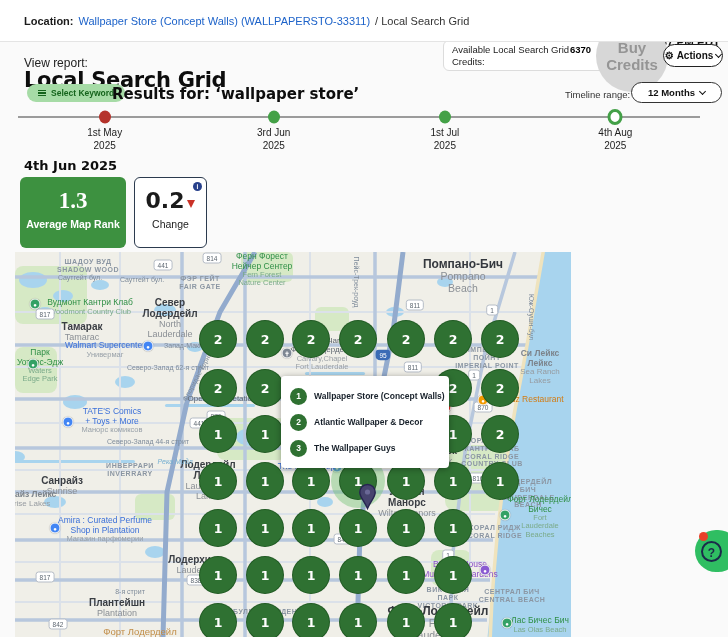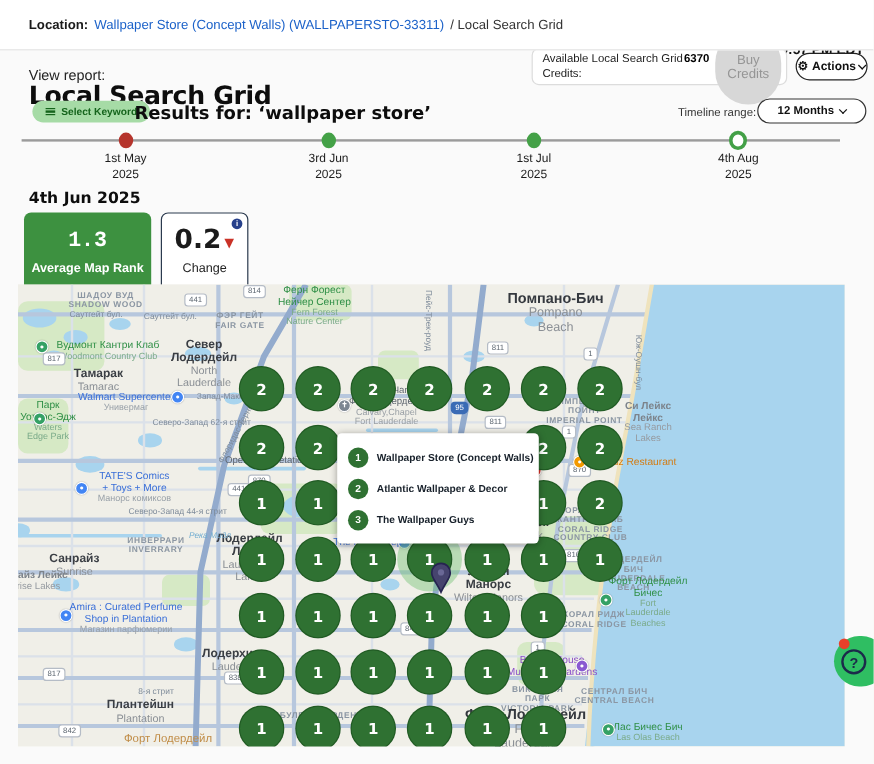--- a/index.html
+++ b/index.html
@@ -24,21 +24,21 @@
     font-family:"DejaVu Sans", sans-serif; letter-spacing:-0.3px;}
 
   
   #credits-box { position:absolute; left:443px; top:40px; width:213px; height:31px; background:#fff;
     border:1px solid #dcdcdc; border-radius:6px; display:flex; align-items:center; padding:3px 5px 3px 8px; gap:5px;}
   #credits-box .rows { flex:1; }
   #credits-box .row { display:flex; font-size:9.5px; color:#222; line-height:12px;}
   #credits-box .row .lbl { width:118px;}
   #credits-box .row .val { font-weight:bold; color:#000; }
   #buy-credits { background:#d7d7d7; color:#959595; border:none; border-radius:999px;
-    font-size:11px; font-weight:normal; padding:19px 10px; cursor:default;}
+    font-size:15px; font-weight:bold; padding:19px 10px; cursor:default;}
   #actions-btn { position:absolute; left:663px; top:44px; width:60px; height:23px; background:#fff;
     border:1.3px solid #222; border-radius:999px; display:flex; align-items:center; justify-content:center;
     gap:3px; font-size:10px; font-weight:bold; color:#111; cursor:pointer;}
   .gear { font-size:10px; line-height:10px; }
   .chev { width:5px; height:5px; border-right:1.4px solid #111; border-bottom:1.4px solid #111;
     transform:rotate(45deg); margin-top:-2px; }
 
   
   #keyword-pill { position:absolute; left:27px; top:84px; height:18px; background:#a6dba6;
     border-radius:999px; display:flex; align-items:center; gap:5px; padding:0 11px;
@@ -59,34 +59,34 @@
     transform:translate(-50%,-50%); cursor:pointer; z-index:2;}
   .tl-dot.sel { width:15px; height:16px; background:#fff; border:3.5px solid #43a047; }
   .tl-label { position:absolute; top:22px; transform:translateX(-50%); text-align:center;
     font-size:10px; color:#1d1d1d; line-height:12.5px; width:90px;}
 
   
   #date-heading { position:absolute; left:24px; top:158px; font-size:13px; font-weight:bold; color:#0d0d0d;
     font-family:"DejaVu Sans", sans-serif;}
   #card-rank { position:absolute; left:20px; top:177px; width:106px; height:71px; background:#3d9140;
     border-radius:6px; color:#fff; text-align:center; padding-top:10px;}
-  #card-rank .big { font-size:18px; font-weight:bold; line-height:28px; font-family:Liberation Mono, monospace;}
+  #card-rank .big { font-size:23px; font-weight:bold; line-height:28px; font-family:Liberation Serif, serif;}
   #card-rank .small { font-size:10.5px; font-weight:bold; margin-top:3px;}
   #card-change { position:absolute; left:134px; top:177px; width:73px; height:71px; background:#fff;
     border:1.6px solid #2b3a4e; border-radius:6px; text-align:center; padding-top:10px;}
   #card-change .big { font-size:22px; font-weight:bold; color:#1b1b1b; line-height:26px;
     font-family:"DejaVu Sans", sans-serif; display:inline-block;}
   .down-arrow { display:inline-block; width:0; height:0; border-left:4.5px solid transparent;
     border-right:4.5px solid transparent; border-top:8px solid #ca3227; margin-left:3px; }
   #card-change .small { font-size:10.5px; color:#222; margin-top:4px;}
   #info-icon { position:absolute; right:4px; top:4px; width:9px; height:9px; border-radius:50%;
     background:#27408b; color:#fff; font-size:6.5px; line-height:9px; text-align:center; font-weight:bold;}
 
   
-  #map { position:absolute; left:15px; top:237px; width:689px; height:385px; background:#f0efe8;
+  #map { position:absolute; left:15px; top:252px; width:556px; height:385px; background:#f0efe8;
     overflow:hidden; z-index:1; cursor:grab;}
   #map svg { position:absolute; left:0; top:0; }
   .mlbl { position:absolute; transform:translate(-50%,-50%); text-align:center; line-height:1.12;
     white-space:nowrap; z-index:3; pointer-events:none;}
   .mlbl span { display:block; }
   .city .m { font-size:10px; font-weight:bold; color:#3a3e44; }
   .city .s { font-size:9px; color:#8a8f95; }
   .city-lg .m { font-size:12px; font-weight:bold; color:#34383e; }
   .city-lg .s { font-size:10.5px; color:#8a8f95; }
   .city-gray .m { font-size:8.5px; font-weight:bold; color:#7c838b; }

